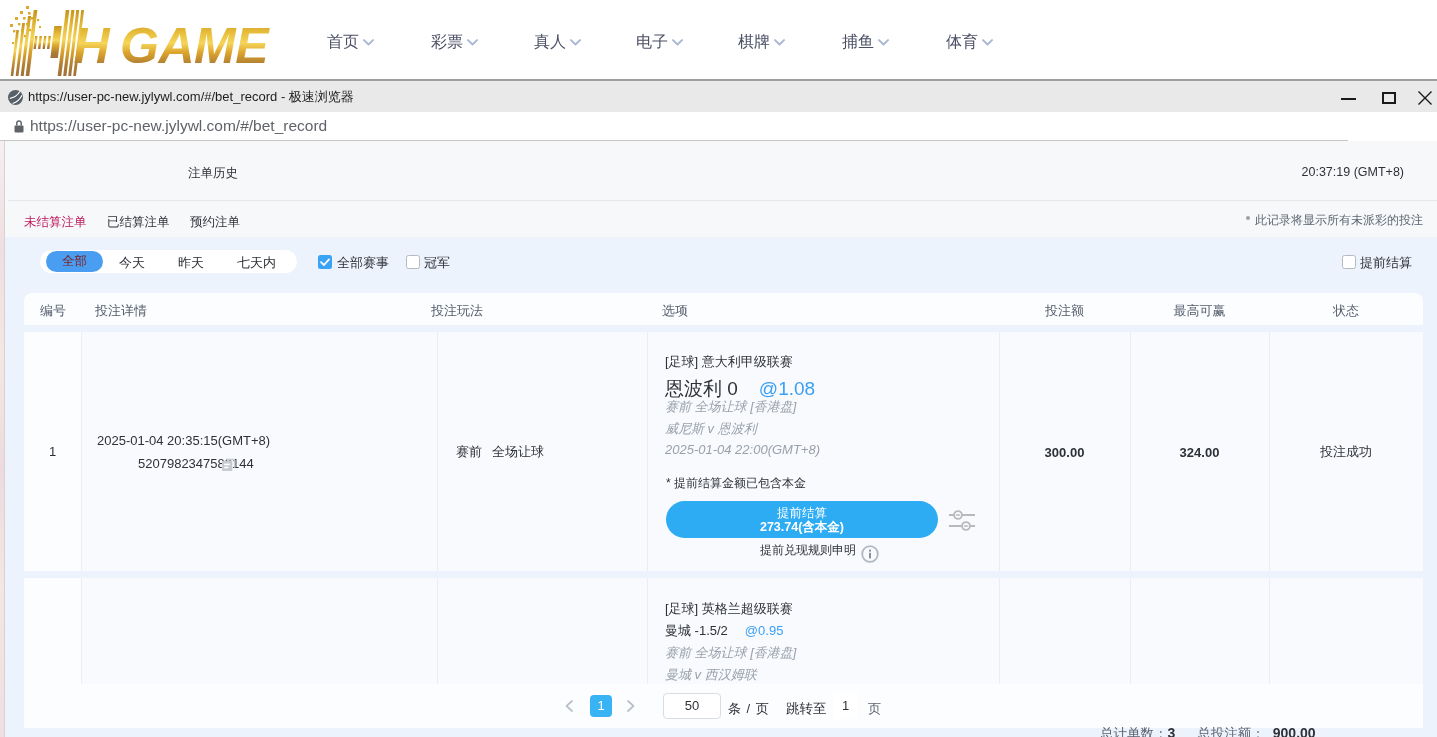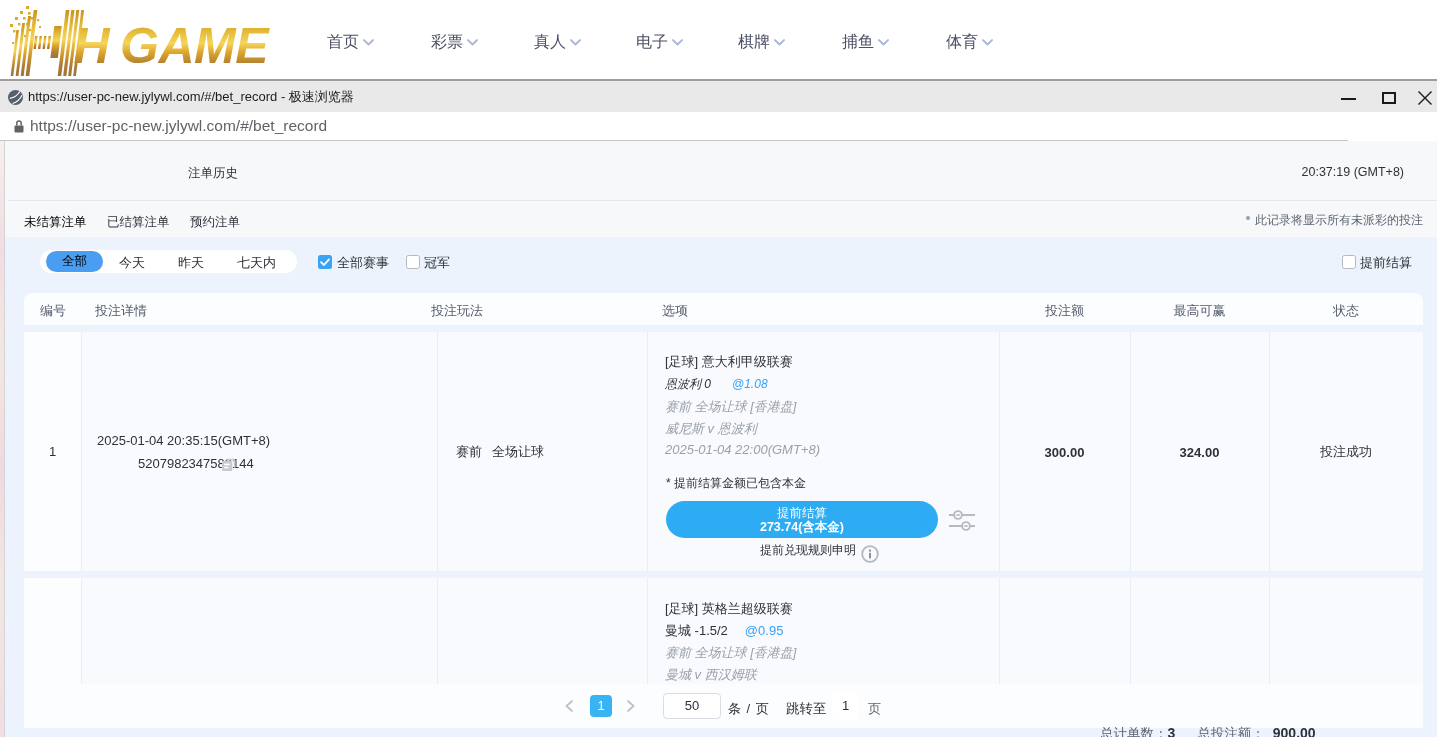--- a/index.html
+++ b/index.html
@@ -122,29 +122,29 @@
 </div>
 
 <div class="abs" style="left:0;top:141px;width:1437px;height:596px;background:#f7f8fa;"></div>
 <div class="abs" style="left:0;top:141px;width:4px;height:596px;background:linear-gradient(180deg,#f6eff0 0%,#f0dde0 18%,#f4e7e2 36%,#eedadd 55%,#f3e6e3 75%,#f0dee0 100%);"></div>
 <div class="abs" style="left:4px;top:141px;width:1px;height:596px;background:#d5d3d6;"></div>
 <div class="abs" style="left:5px;top:237px;width:1432px;height:500px;background:#ecf3fc;"></div>
 <div id="toprows">
   <div class="abs dk" style="left:188px;top:165px;font-size:12.5px;">注单历史</div>
   <div class="abs dk" style="left:1250px;top:165px;width:154px;text-align:right;font-size:12.5px;">20:37:19 (GMT+8)</div>
   <div class="abs" style="left:8px;top:200px;width:1429px;height:1px;background:#e4e7eb;"></div>
-  <div class="abs" style="left:24px;top:214px;font-size:12.5px;color:#000000;text-align:right;">未结算注单</div>
+  <div class="abs" style="left:24px;top:214px;font-size:12.5px;color:#be185d;text-align:right;">未结算注单</div>
   <div class="abs dk" style="left:107px;top:214px;font-size:12.5px;">已结算注单</div>
   <div class="abs dk" style="left:190px;top:214px;font-size:12.5px;">预约注单</div>
   <div class="abs" style="left:1246px;top:216px;width:4px;height:4px;border-radius:50%;background:#9aa1ab;"></div>
   <div class="abs" style="left:1233px;top:212px;width:190px;text-align:right;font-size:12px;color:#5c6670;white-space:nowrap;">此记录将显示所有未派彩的投注</div>
 </div>
 <div id="filterrow">
   <div class="abs" style="left:40px;top:250px;width:257px;height:23px;border-radius:12px;background:#fff;"></div>
-  <div class="abs" style="left:46px;top:251px;width:57px;height:21px;border-radius:11px;background:#4a9ef2;color:#000000;font-size:12.5px;text-align:center;line-height:21px;">全部</div>
+  <div class="abs" style="left:46px;top:251px;width:57px;height:21px;border-radius:11px;background:#4a9ef2;color:#7f1d1d;font-size:12.5px;text-align:center;line-height:21px;">全部</div>
   <div class="abs dk" style="left:119px;top:254px;font-size:13px;">今天</div>
   <div class="abs dk" style="left:178px;top:254px;font-size:13px;">昨天</div>
   <div class="abs dk" style="left:237px;top:254px;font-size:13px;">七天内</div>
   <div class="abs" style="left:318px;top:255px;width:14px;height:14px;border-radius:2.5px;background:#3ba3f3;">
     <svg width="14" height="14" viewBox="0 0 14 14">
         <path d="M3 7.2 L6 10 L11 4.4" stroke="#fff" stroke-width="1.8" fill="none" stroke-linecap="round" stroke-linejoin="round"></path>
       </svg>
   </div>
   <div class="abs dk" style="left:337px;top:254px;font-size:13px;">全部赛事</div>
   <div class="abs" style="left:406px;top:255px;width:12px;height:12px;border-radius:2.5px;background:#fff;border:1px solid #b6bac0;"></div>
@@ -182,21 +182,21 @@
   <div class="abs dk" style="left:97px;top:456px;font-size:13px;margin-left:41px;">5207982347589144</div>
   <svg class="abs" style="left:221px;top:456px;" width="16" height="16" viewBox="0 0 16 16">
     <path d="M5.5 3.5 h7 a1.2 1.2 0 0 1 1.2 1.2 v7" fill="none" stroke="#c7cbd1" stroke-width="1.6"></path>
     <rect x="1" y="4.8" width="10.3" height="10.3" rx="1.2" fill="#c7cbd1"></rect>
     <rect x="3.2" y="7.6" width="5.6" height="1.6" fill="#ffffff"></rect>
     <rect x="3.2" y="10.7" width="4.2" height="1.6" fill="#ffffff"></rect>
   </svg>
   <div class="abs dk" style="left:456px;top:443px;font-size:13px;">赛前<span style="display:inline-block;width:10px;"></span>全场让球</div>
 
   <div class="abs dk" style="left:665px;top:353px;font-size:13px;">[足球] 意大利甲级联赛</div>
-  <div class="abs dk" style="left:665px;top:376px;font-size:12px;font-style:italic;">恩波利 0<span class="bl" style="margin-left:21px;">@1.08</span></div>
+  <div class="abs dk" style="left:665px;top:376px;font-size:19px;">恩波利 0<span class="bl" style="margin-left:21px;">@1.08</span></div>
   <div class="abs gy" style="left:665px;top:398px;font-size:13px;">赛前 全场让球 [香港盘]</div>
   <div class="abs gy" style="left:665px;top:420px;font-size:13px;">威尼斯 v 恩波利</div>
   <div class="abs gy" style="left:665px;top:442px;font-size:13px;">2025-01-04 22:00(GMT+8)</div>
   <div class="abs dk" style="left:666px;top:475px;font-size:12px;">* 提前结算金额已包含本金</div>
   <div class="abs" style="left:666px;top:501px;width:272px;height:37px;border-radius:18.5px;background:#2dacf4;color:#fff;text-align:center;">
     <div style="font-size:12.5px;line-height:13px;margin-top:6px;">提前结算</div>
     <div style="font-size:12.5px;line-height:13px;margin-top:1px;font-weight:bold;">273.74(含本金)</div>
   </div>
   <svg class="abs" style="left:949px;top:509px;" width="26" height="23" viewBox="0 0 26 23">
     <path d="M0 6 H26" stroke="#b7b9bd" stroke-width="2"></path>

